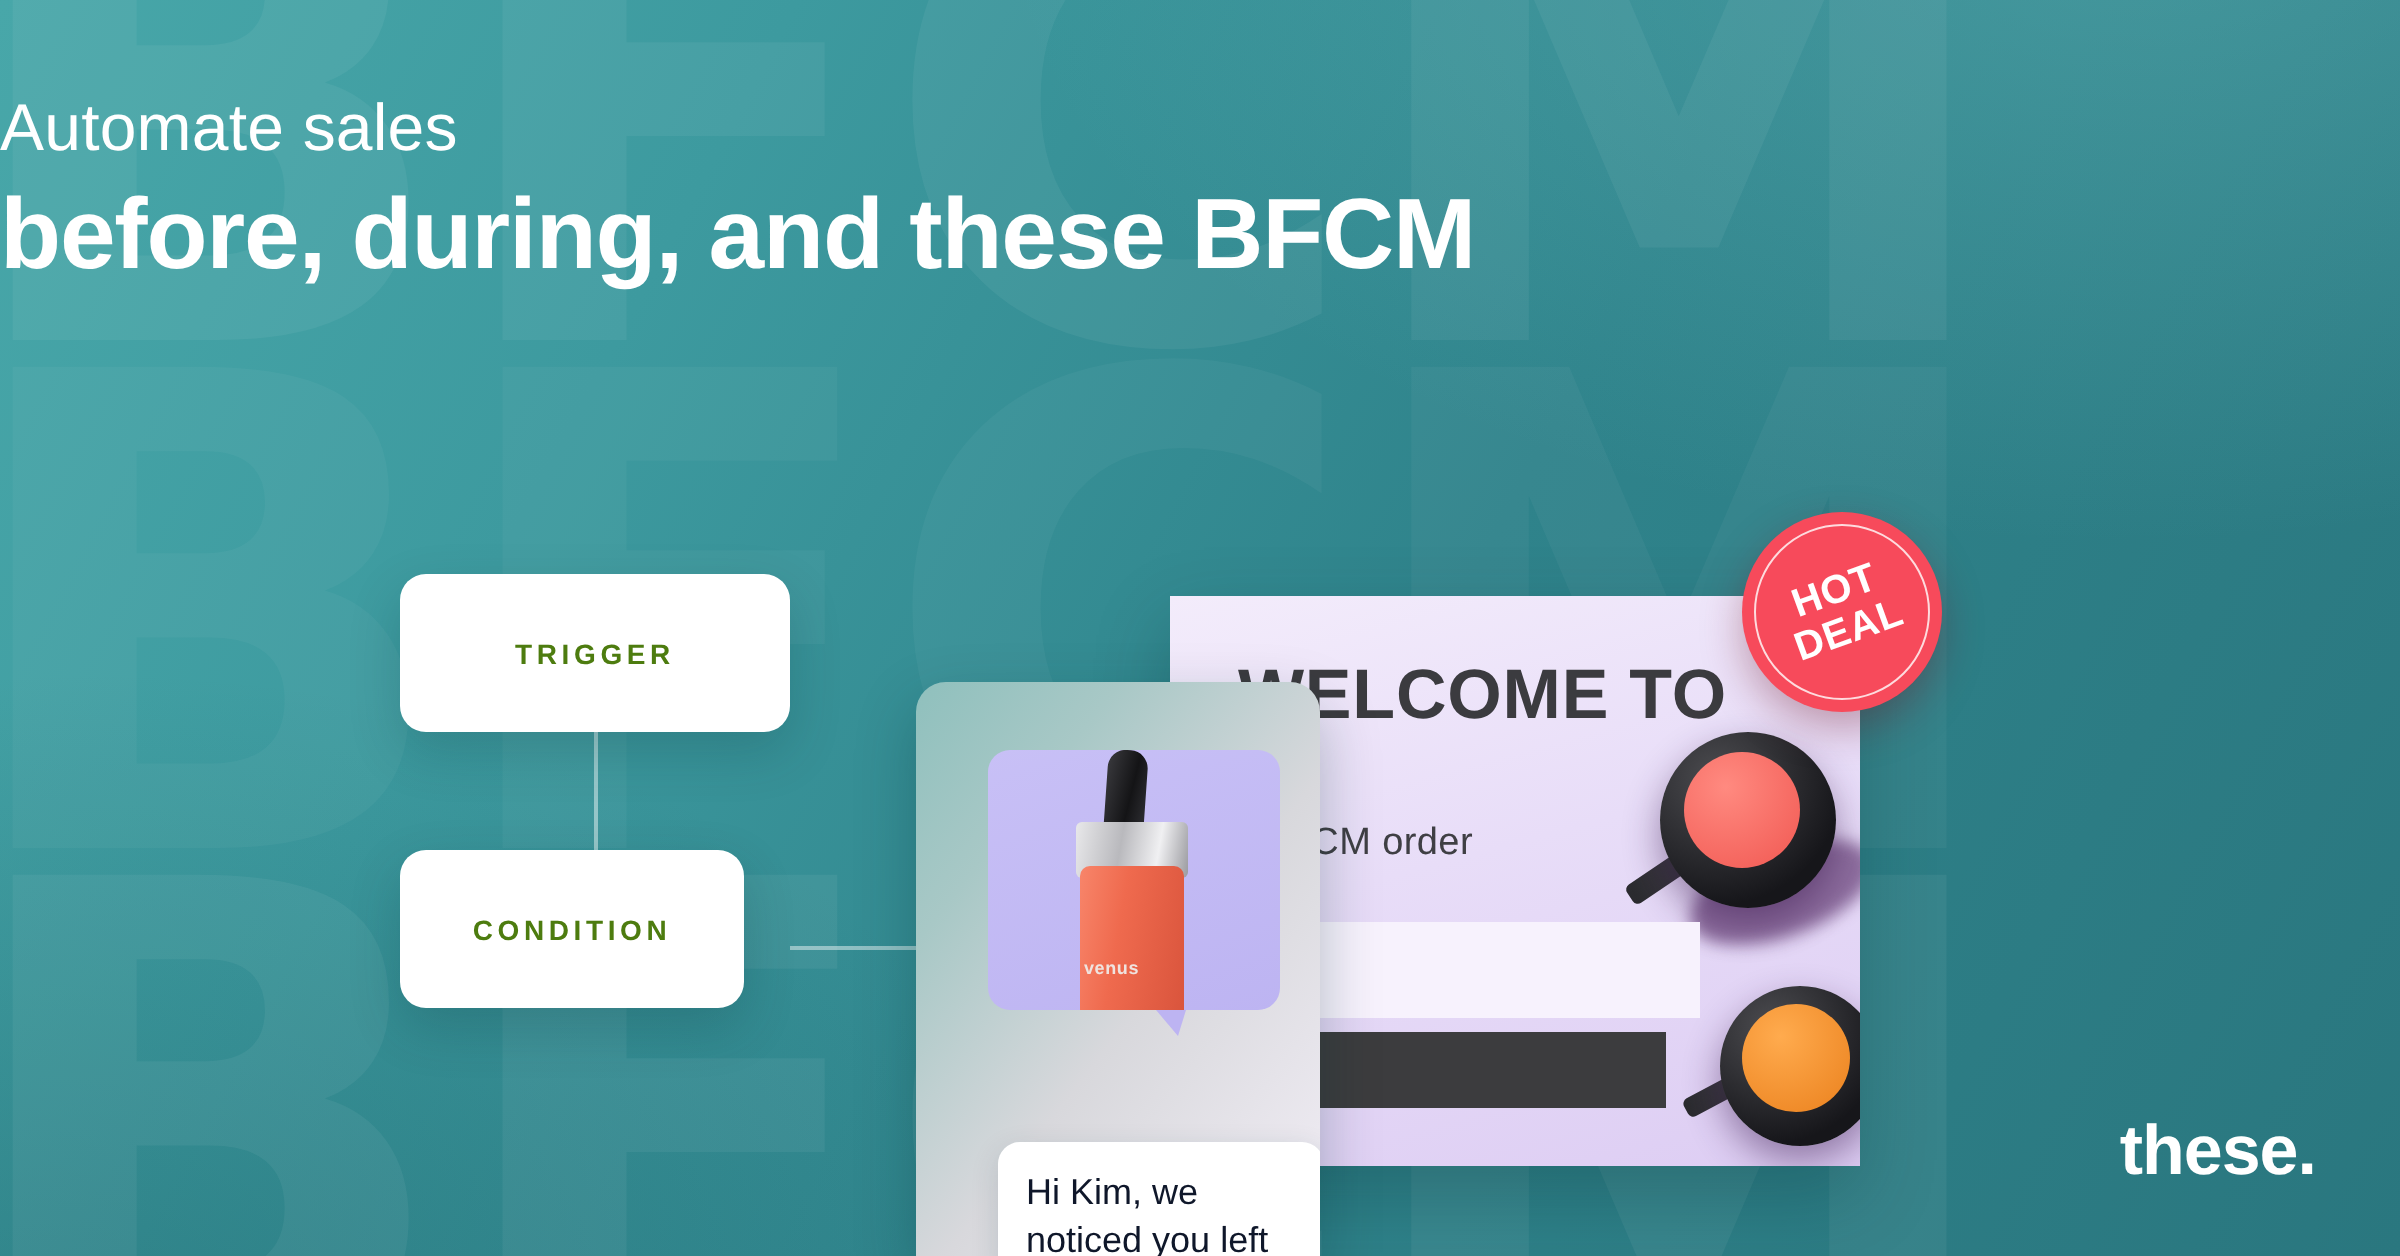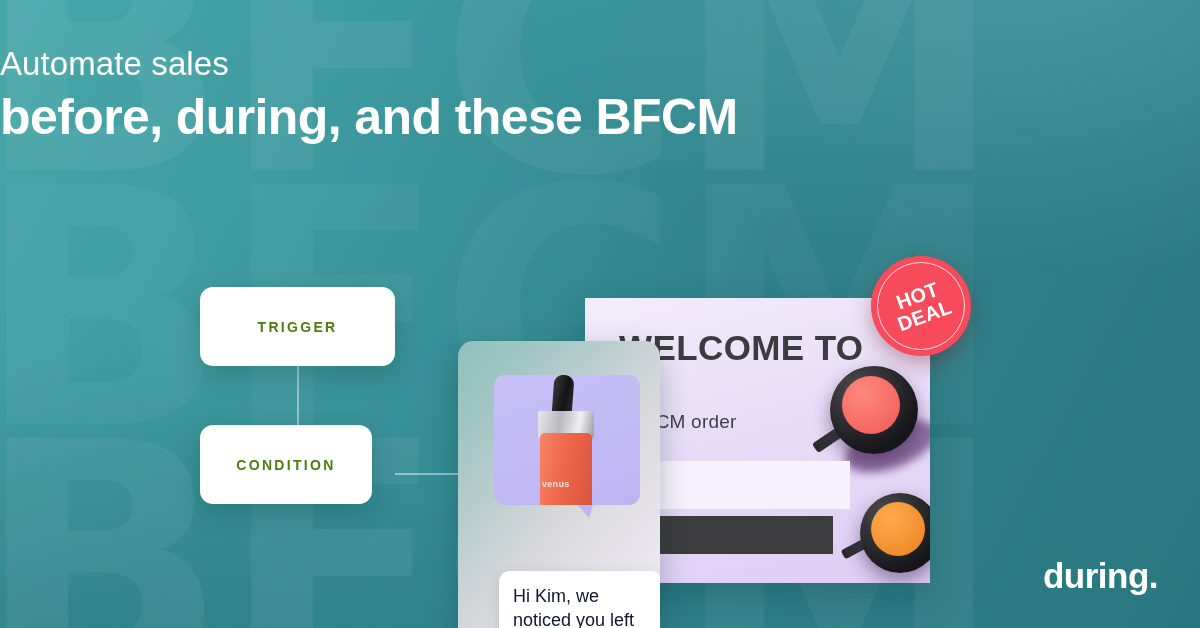--- a/index.html
+++ b/index.html
@@ -266,15 +266,15 @@
   </div>
 
   <div id="hot-deal">
     <div class="ring"></div>
     <div id="hot-deal-text">
       <div>HOT</div>
       <div>DEAL</div>
     </div>
   </div>
 
-  <div id="logo">during.</div>
+  <div id="logo">these.</div>
 
 </div>
 
 </body></html>

